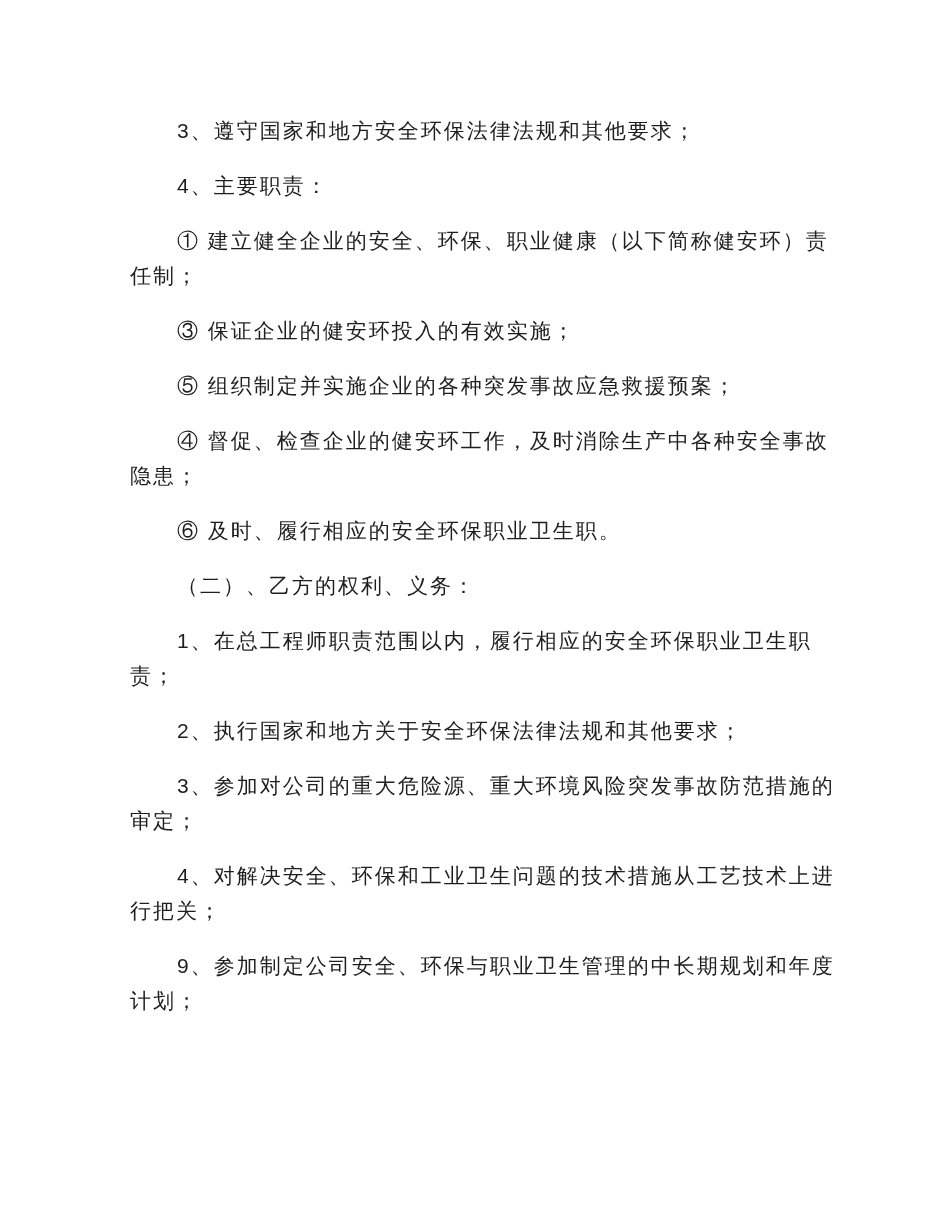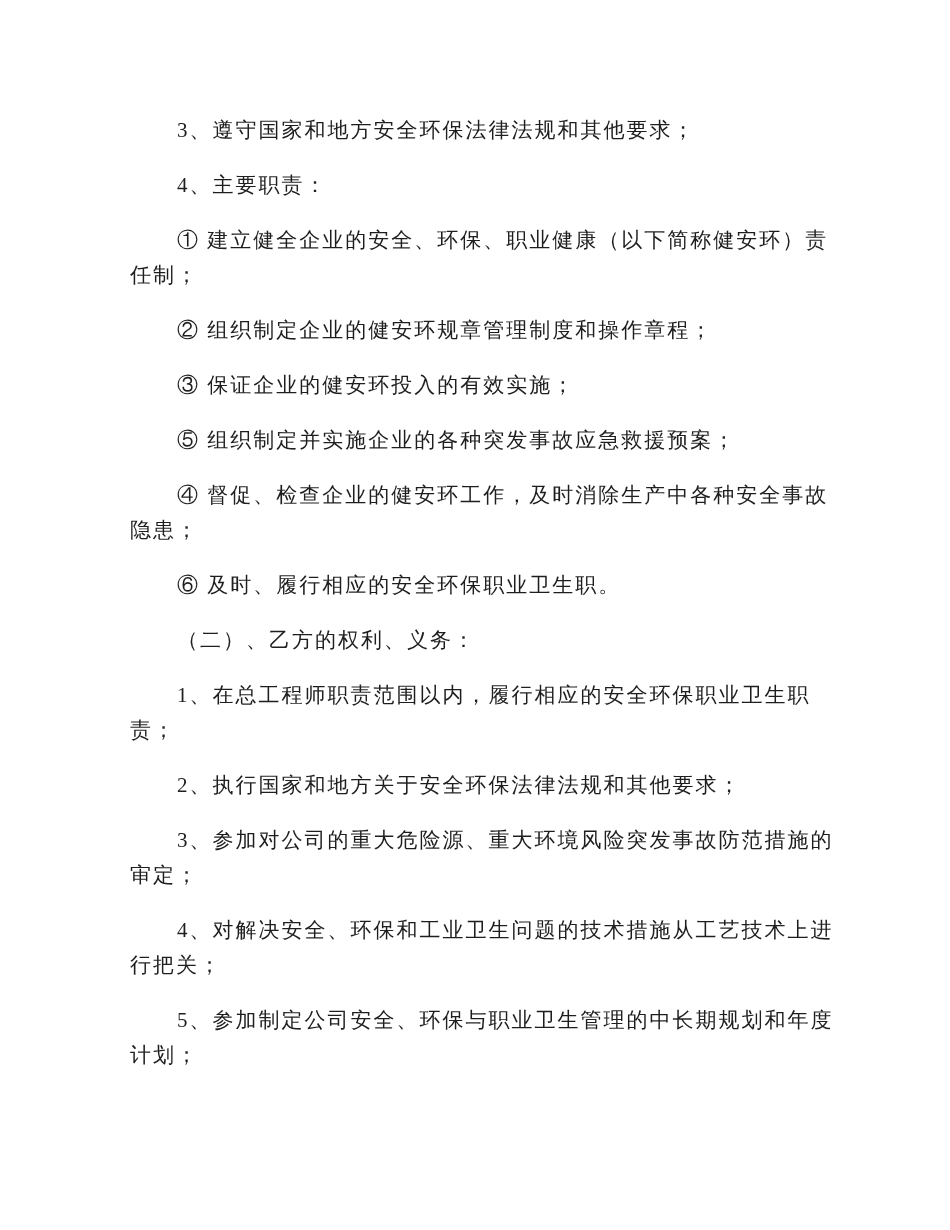--- a/index.html
+++ b/index.html
@@ -7,21 +7,21 @@
   html, body {
     background: #ffffff;
   }
 
   .page {
     position: relative;
     width: 950px;
     height: 1230px;
     background: #ffffff;
     overflow: hidden;
-    font-family: Liberation Serif, serif;
+    font-family: Liberation Sans, sans-serif;
     border-radius: 19px;
   }
 
   .content {
     position: absolute;
     top: 113px;
     left: 130px;
     width: 692px;
   }
 
@@ -51,23 +51,20 @@
 
     <p class="para">
       <span class="ln">4、主要职责：</span>
     </p>
 
     <p class="para">
       <span class="ln">① 建立健全企业的安全、环保、职业健康（以下简称健安环）责</span><br>
       <span class="ln">任制；</span>
     </p>
 
-    <p class="para">
-      <span class="ln">② 组织制定企业的健安环规章管理制度和操作章程；</span>
-    </p>
 
     <p class="para">
       <span class="ln">③ 保证企业的健安环投入的有效实施；</span>
     </p>
 
     <p class="para">
       <span class="ln">⑤ 组织制定并实施企业的各种突发事故应急救援预案；</span>
     </p>
 
     <p class="para">
@@ -96,18 +93,18 @@
       <span class="ln">3、参加对公司的重大危险源、重大环境风险突发事故防范措施的</span><br>
       <span class="ln">审定；</span>
     </p>
 
     <p class="para">
       <span class="ln">4、对解决安全、环保和工业卫生问题的技术措施从工艺技术上进</span><br>
       <span class="ln">行把关；</span>
     </p>
 
     <p class="para">
-      <span class="ln">5、参加制定公司安全、环保与职业卫生管理的中长期规划和年度</span><br>
+      <span class="ln">9、参加制定公司安全、环保与职业卫生管理的中长期规划和年度</span><br>
       <span class="ln">计划；</span>
     </p>
 
   </div>
 </div>
 
 </body></html>

